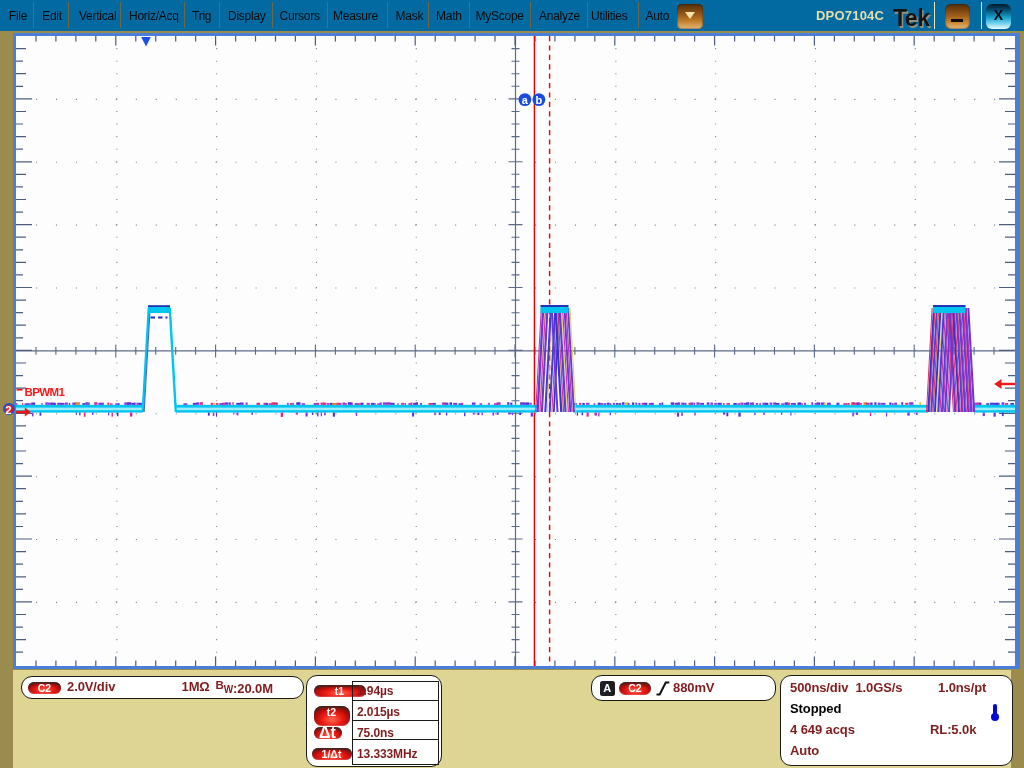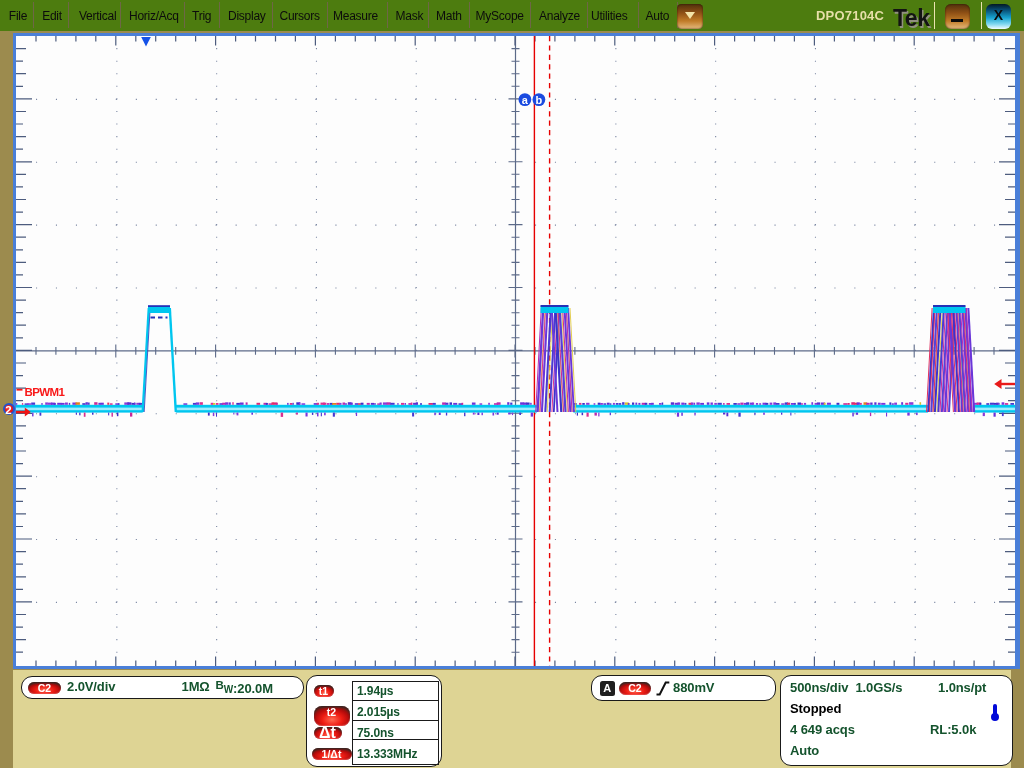--- a/index.html
+++ b/index.html
@@ -1,28 +1,28 @@
 <!DOCTYPE html>
 <html><head><meta charset="utf-8"><style>
 *{margin:0;padding:0;box-sizing:border-box}
 html,body{width:1024px;height:768px;overflow:hidden;font-family:"Liberation Sans",sans-serif;background:#ded494}
 #stage{position:relative;width:1024px;height:768px}
 
-#menubar{position:absolute;left:0;top:0;width:1024px;height:32px;background:#4d7c0f;border-bottom:1.5px solid #857743}
+#menubar{position:absolute;left:0;top:0;width:1024px;height:32px;background:#0369a1;border-bottom:1.5px solid #857743}
 .mi{position:absolute;top:9px;font-size:12px;color:#0c0c0c;letter-spacing:-0.25px;white-space:nowrap}
 .msep{position:absolute;top:2px;height:26px;width:1.2px;background:#6e6746}
 
 #frame{position:absolute;left:0;top:31px;width:1024px;height:638px;background:#9c8b4e}
 #bluef{position:absolute;left:13px;top:1.5px;width:1006.5px;height:636.8px;background:#4a7fd8}
 #white{position:absolute;left:16px;top:4.5px;width:999px;height:630px;background:#fdfdfd}
 
 #bottom{position:absolute;left:0;top:669px;width:1024px;height:99px;background:#ded494;border-top:1.8px solid #9c8b4e}
 #bottom .edge{position:absolute;top:0;width:13px;height:99px;background:#9c8b4e}
 .box{position:absolute;background:#fff;border:1.7px solid #1a1a1a;border-radius:11px}
-.bt{position:absolute;font-weight:bold;font-size:13px;color:#14532d;white-space:nowrap;letter-spacing:-0.1px}
+.bt{position:absolute;font-weight:bold;font-size:13px;color:#7f1d1d;white-space:nowrap;letter-spacing:-0.1px}
 .pill{position:absolute;border-radius:8px;background:radial-gradient(ellipse 60% 70% at 50% 68%,#ff6a52 0%,#ef1d14 45%,#b40b0b 78%,#6c1d14 100%);box-shadow:inset 0 1.5px 2px rgba(40,40,40,.8),inset 0 -1px 1px rgba(255,120,120,.5);color:#fff;font-weight:bold;text-align:center}
 
 .obtn{position:absolute;border-radius:4.5px;background:linear-gradient(180deg,#50300c 0%,#8d4f15 35%,#c17c28 68%,#e6bc80 100%);box-shadow:inset 0 0 2px #2a1604}
 </style></head><body>
 <div id="stage">
   <div id="menubar">
     <div class="msep" style="left:33px"></div>
       <div class="msep" style="left:68px"></div>
       <div class="msep" style="left:120px"></div>
       <div class="msep" style="left:184px"></div>
@@ -434,21 +434,21 @@
     <div class="edge" style="left:0"></div>
       <div class="edge" style="left:1011px;width:13px"></div>
 
     <div class="box" style="left:21px;top:6px;width:283px;height:23px"></div>
     <div class="pill" style="left:28px;top:11.5px;width:33px;height:12.5px;font-size:10.5px;line-height:12px">C2</div>
     <div class="bt" style="left:67px;top:9px">2.0V/div</div>
     <div class="bt" style="left:181.5px;top:9px">1MΩ</div>
     <div class="bt" style="left:215.5px;top:9px"><span style="font-size:11.5px;vertical-align:3.5px">B</span><span style="font-size:10px;vertical-align:-0.5px">W</span>:20.0M</div>
 
     <div class="box" style="left:306px;top:4.5px;width:135.5px;height:92px"></div>
-    <div class="pill" style="left:313.5px;top:15px;width:20px;height:12px;font-size:10.5px;line-height:12.5px">t1</div>
+    <div class="pill" style="left:313.5px;top:15px;width:52px;height:12px;font-size:10.5px;line-height:12.5px">t1</div>
     <div class="pill" style="left:313.5px;top:36px;width:36px;height:20px;font-size:10.5px;line-height:12.5px">t2</div>
     <div class="pill" style="left:313.5px;top:57px;width:28px;height:12px;font-size:16px;line-height:12.5px">Δt</div>
     <div class="pill" style="left:311.5px;top:78px;width:40px;height:12px;font-size:10.5px;line-height:12.5px">1/Δt</div>
     <div style="position:absolute;left:352px;top:10.5px;width:87px;height:84.5px;border:1.5px solid #1a1a1a">
       <div style="border-bottom:1.5px solid #1a1a1a;height:19.6px"></div>
       <div style="border-bottom:1.5px solid #1a1a1a;height:19.6px"></div>
       <div style="border-bottom:1.5px solid #1a1a1a;height:19.6px"></div>
     </div>
     <div class="bt" style="left:357px;top:14px;font-size:12px">1.94µs</div>
     <div class="bt" style="left:357px;top:35px;font-size:12px">2.015µs</div>

